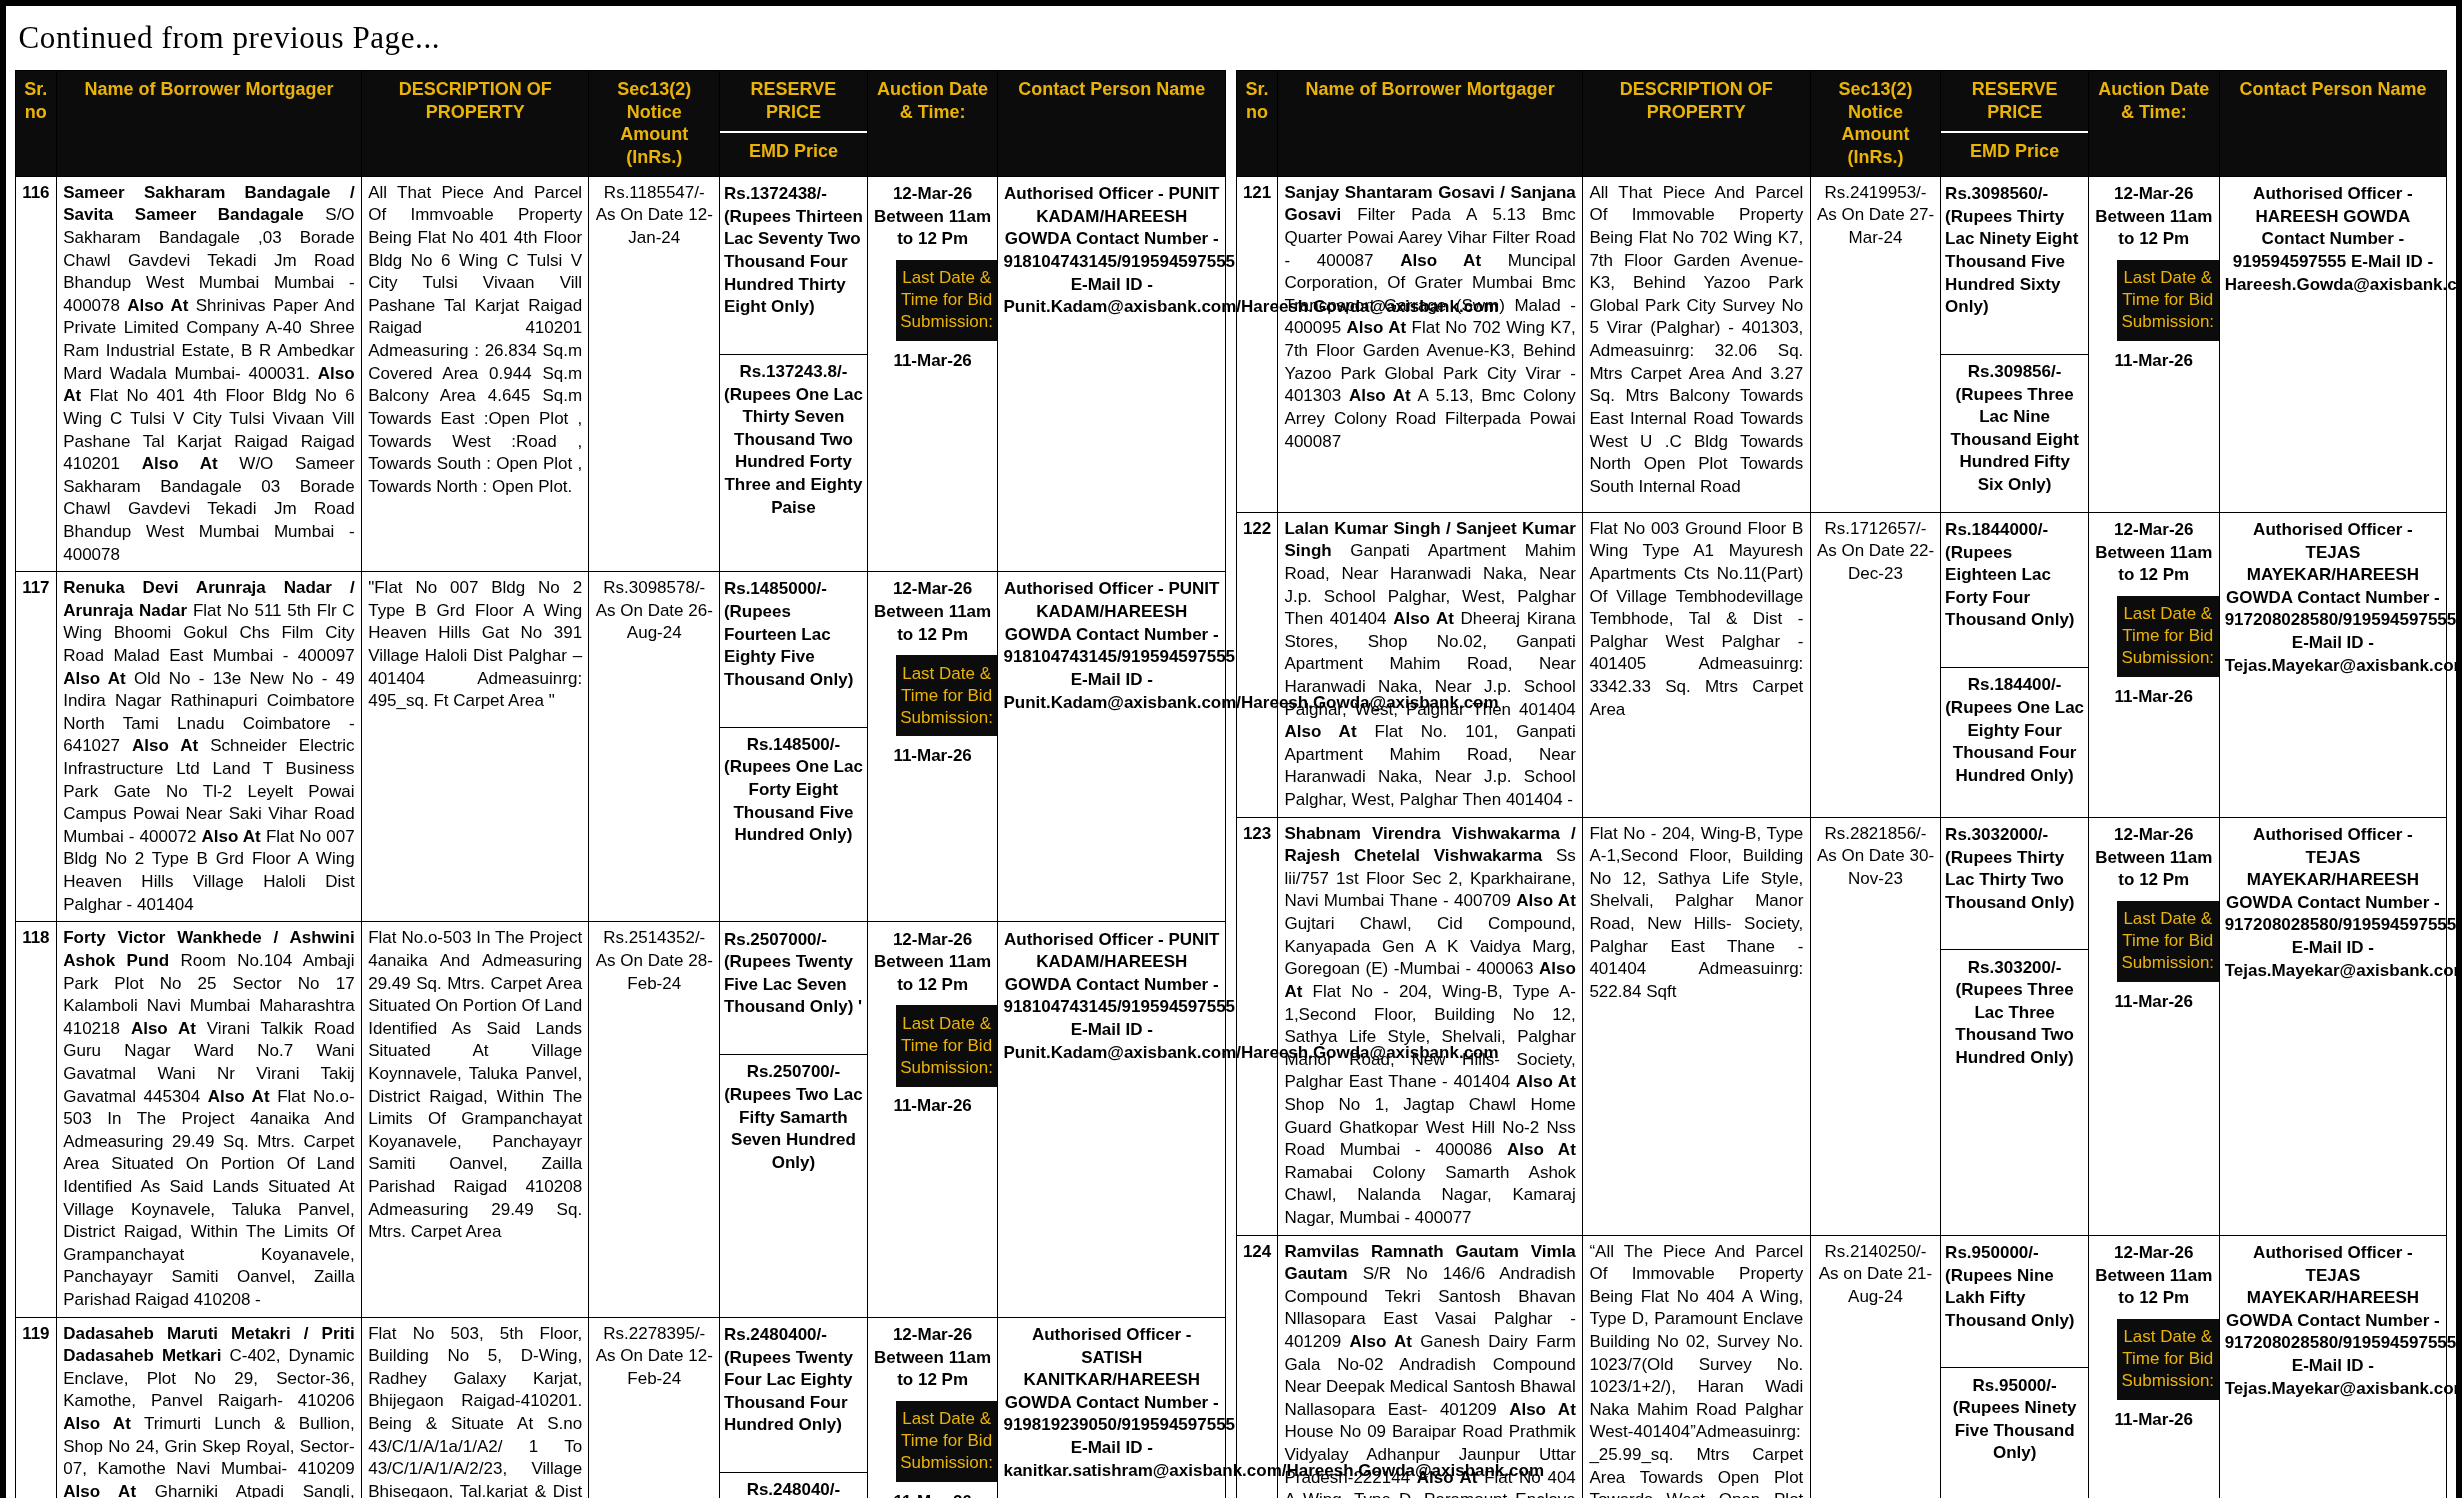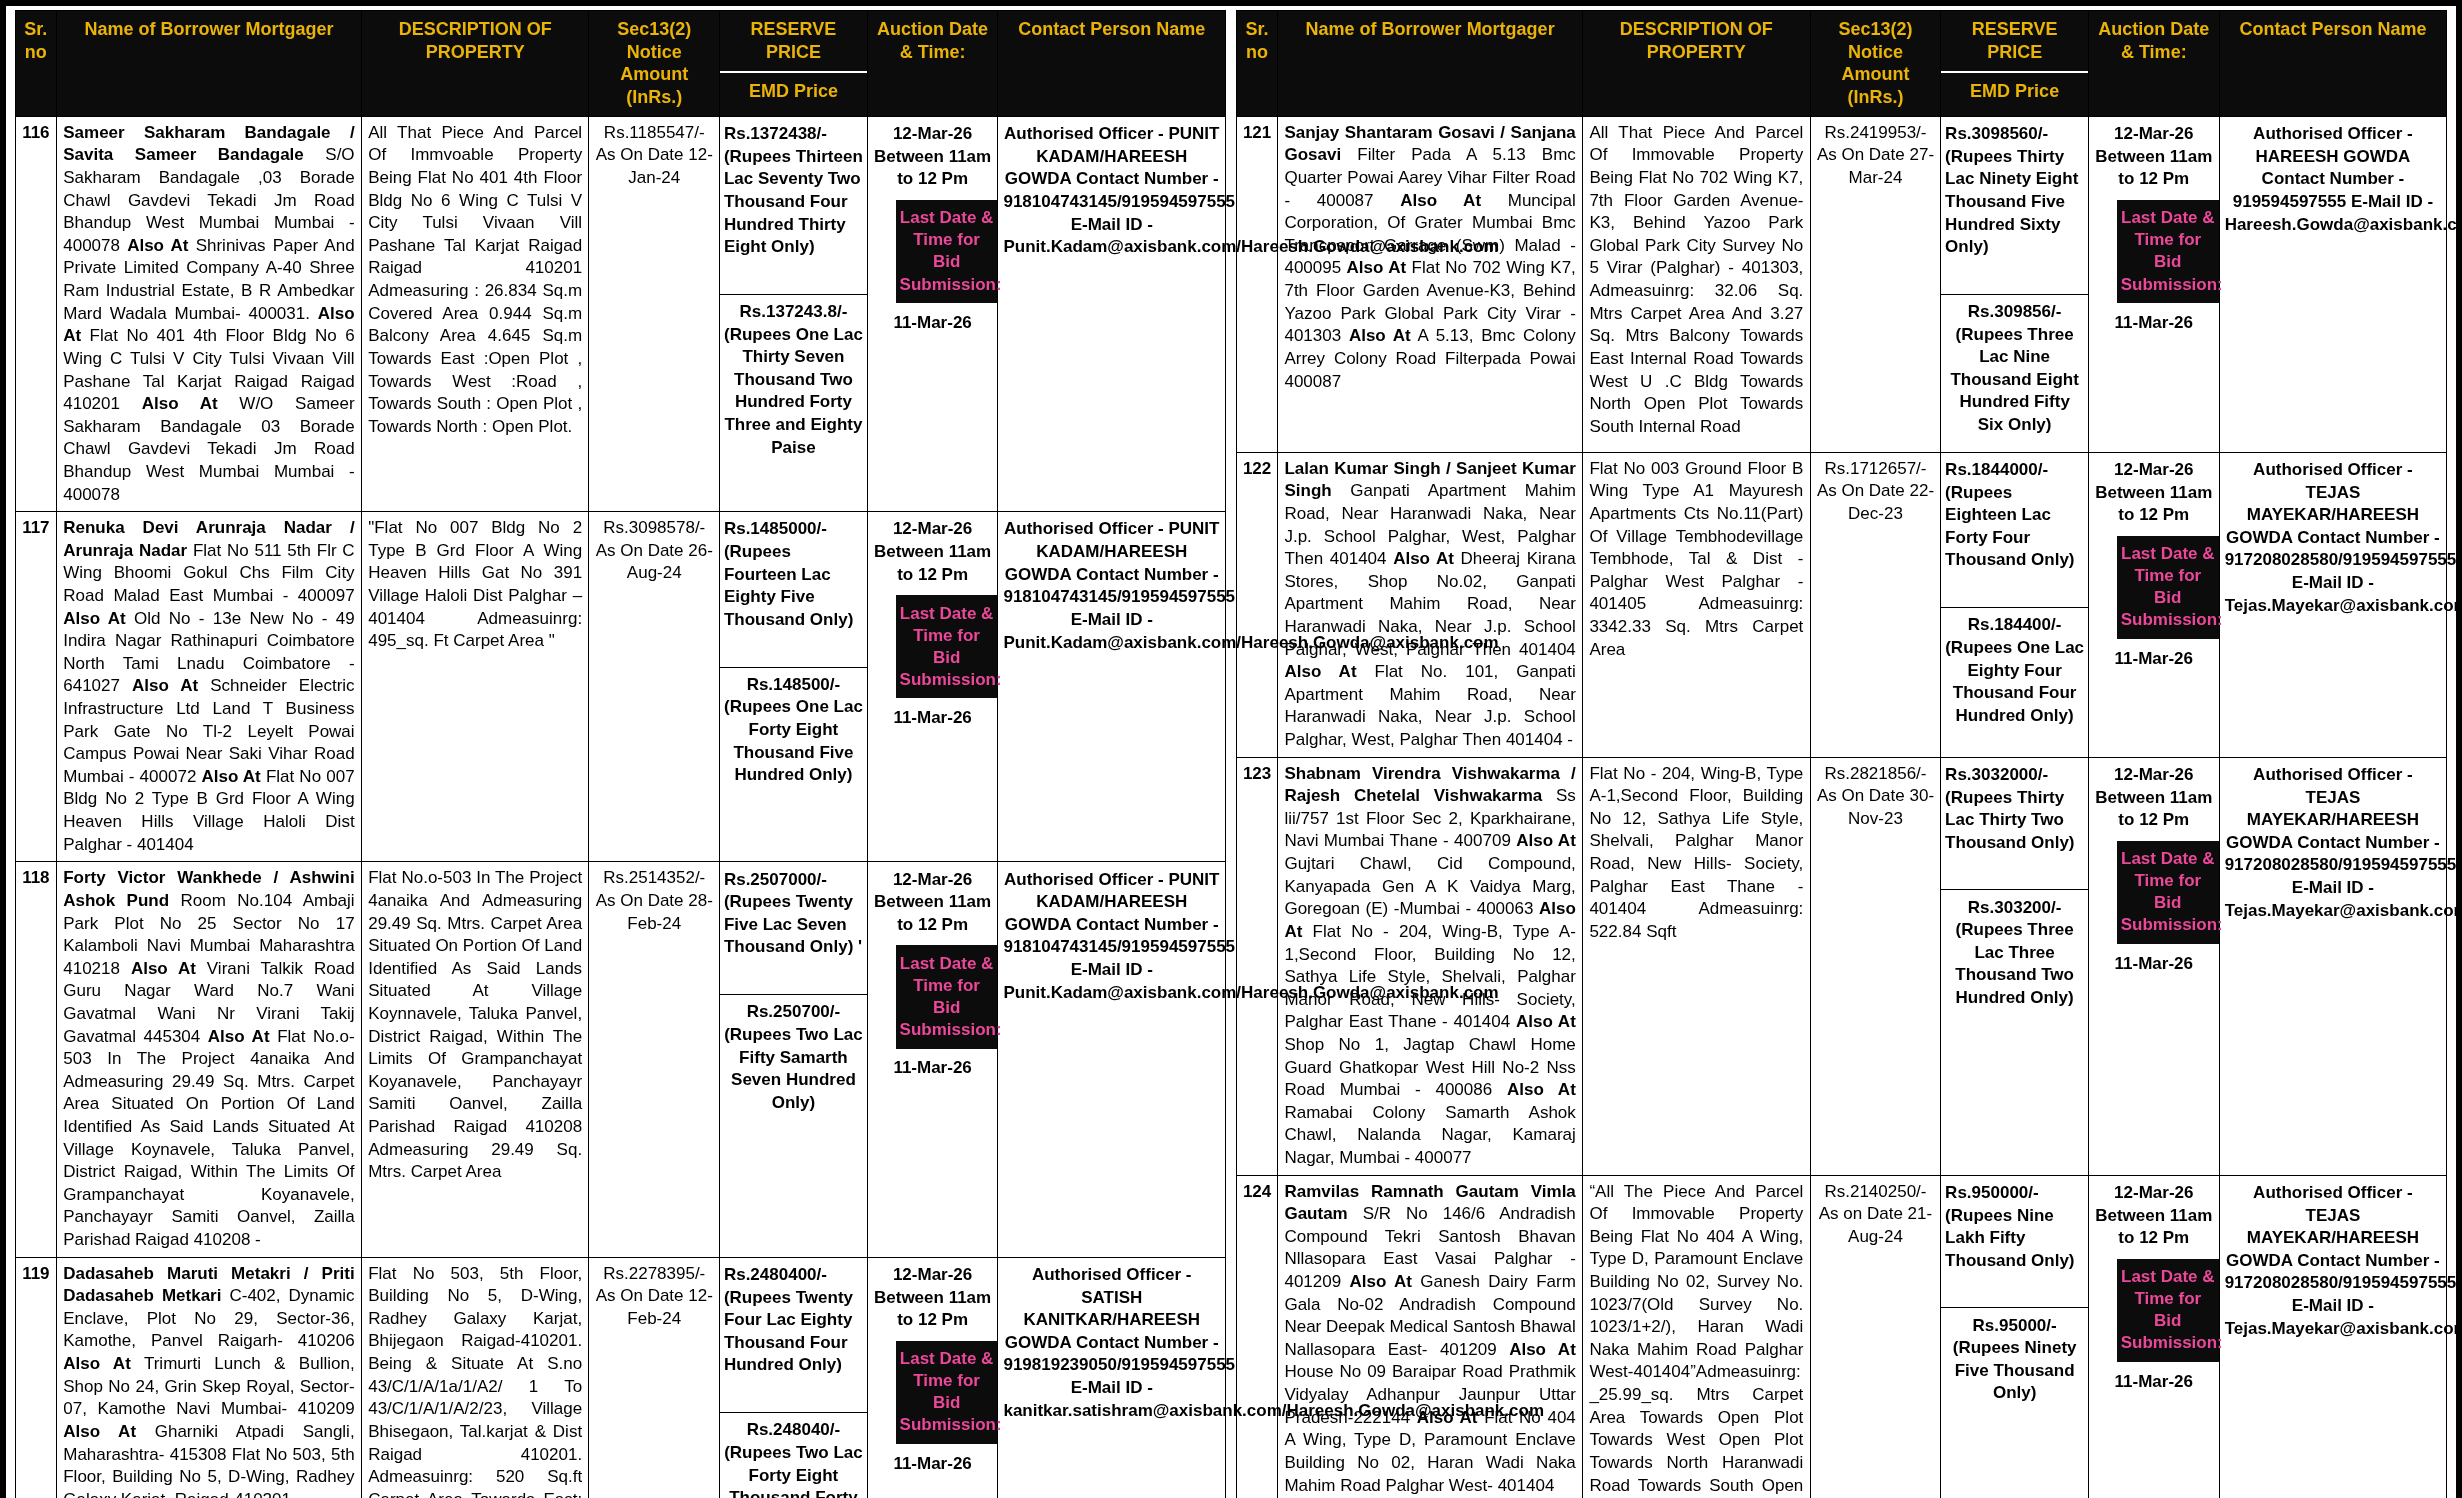--- a/index.html
+++ b/index.html
@@ -30,28 +30,29 @@
   .name-cell{padding:5px 6.3px;text-align:justify;}
   .bname{font-weight:bold;}
   .baddr strong{font-weight:bold;}
   .desc-cell{padding:5px 6.3px;text-align:justify;}
   .sec13-cell{padding:5px 3.8px;text-align:center;}
   .price-cell{padding:0;}
   .rbox{border-bottom:1.9px solid #000;padding:6.3px 3.8px 35px 3.8px;font-weight:bold;}
   .ebox{padding:6.3px 3.8px 15px 3.8px;text-align:center;font-weight:bold;}
   .auction-cell{padding:0;}
   .adate{padding:6.3px 2.5px 8.8px 2.5px;text-align:center;font-weight:bold;}
-  .blabel{background:#0c0c0c;color:#ec4899;text-align:center;font-weight:bold;padding:7.5px 3.8px;line-height:1.3;margin-left:28px;}
+  .blabel{background:#0c0c0c;color:#eab308;text-align:center;font-weight:normal;padding:7.5px 3.8px;line-height:1.3;margin-left:28px;}
   .bdate{padding:8.8px 2.5px;text-align:center;font-weight:bold;}
   .contact-cell{padding:6.3px 5px;text-align:center;font-weight:bold;}
 </style>
 </head>
 <body>
 
 <div class="page">
+  <div class="continued">Continued from previous Page...</div>
 
   <div class="columns">
 
     <section class="half">
       <table class="auction-table">
         <colgroup>
           <col style="width:3.4%">
             <col style="width:25.2%">
             <col style="width:18.8%">
             <col style="width:10.8%">

